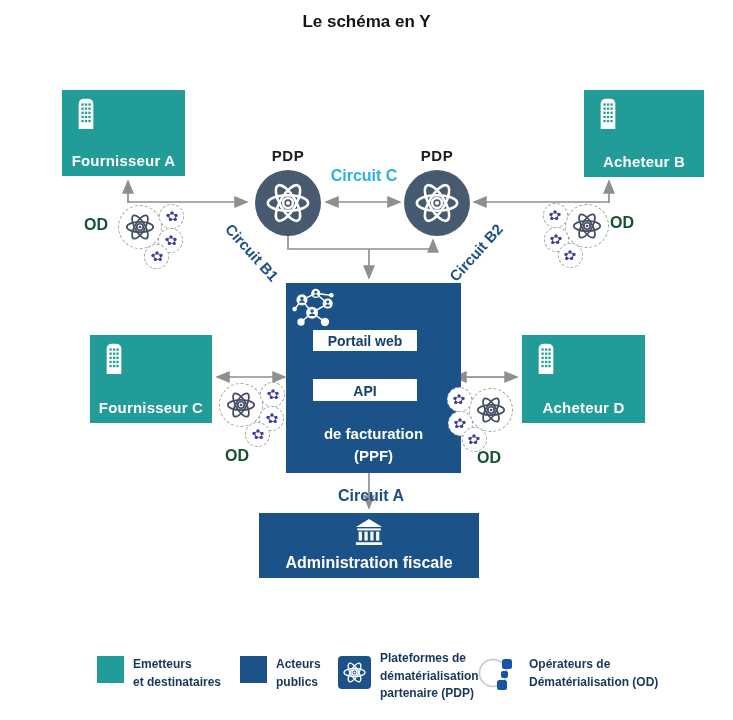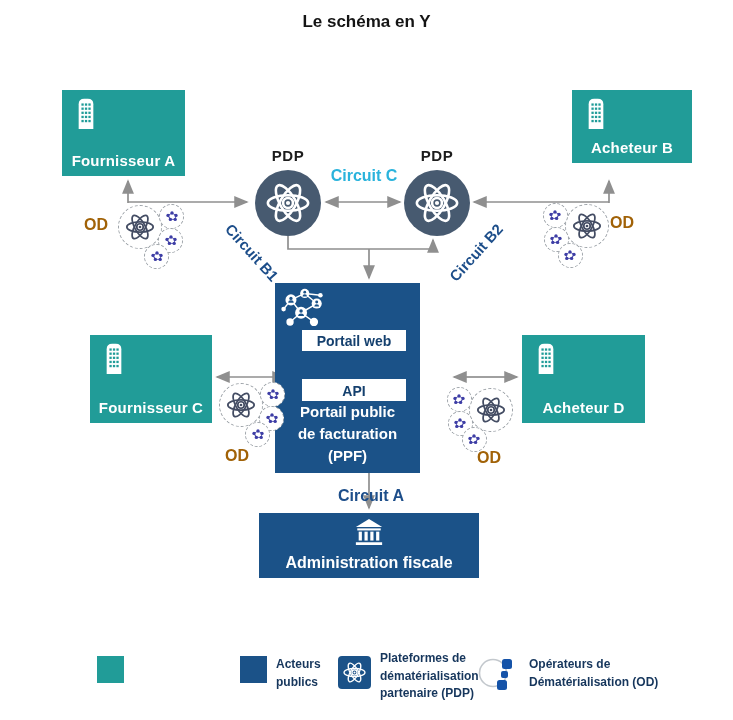--- a/index.html
+++ b/index.html
@@ -35,21 +35,21 @@
     font-size:15px;font-weight:bold;color:#1c1c1c;letter-spacing:.5px;
   }
   
   .circuit{position:absolute;z-index:3;font-weight:bold;font-size:15px;}
   .circuit-c{color:#2ab3dc;font-size:16px;}
   .circuit-navy{color:#1d4e8a;}
   .rot-b1{transform:rotate(48deg);}
   .rot-b2{transform:rotate(-48deg);}
   
   .ppf{
-    position:absolute;left:275px;top:283px;width:145px;height:190px;
+    position:absolute;left:286px;top:283px;width:175px;height:190px;
     background:#1b5288;z-index:2;
   }
   .ppf .neticon{position:absolute;left:4px;top:4px;width:46px;height:44px;color:#fff;}
   .ppf .row{
     position:absolute;left:27px;width:104px;background:#fff;color:#15406e;
     font-weight:bold;text-align:center;font-size:14px;display:flex;align-items:center;justify-content:center;
   }
   .ppf .caption{
     position:absolute;left:0;bottom:6px;width:100%;text-align:center;
     color:#fff;font-weight:bold;font-size:15px;line-height:22px;
@@ -73,21 +73,21 @@
   }
   .od .big svg{width:34px;height:34px;color:#434c63;}
   .od .sm{
     position:absolute;width:23px;height:23px;border-radius:50%;
     background:#fff;border:1.3px dashed #9aa0a6;display:flex;align-items:center;justify-content:center;
   }
   .od .sm svg{width:16px;height:16px;color:#3d3da5;}
   .od .s1{left:42px;top:2px;}
   .od .s2{left:41px;top:26px;}
   .od .s3{left:27px;top:42px;}
-  .od-label{position:absolute;z-index:3;font-weight:bold;font-size:16px;color:#a16207;}
+  .od-label{position:absolute;z-index:3;font-weight:bold;font-size:16px;color:#14532d;}
   
   .legend-item{position:absolute;z-index:3;display:flex;align-items:flex-start;}
   .legend-swatch{width:27px;height:27px;flex:0 0 27px;}
   .legend-swatch.teal{background:#219c98;}
   .legend-swatch.blue{background:#1b5288;}
   .legend-pdp{
     width:33px;height:33px;flex:0 0 33px;background:#1b5288;border-radius:4px;
     display:flex;align-items:center;justify-content:center;
   }
   .legend-pdp svg{width:27px;height:27px;color:#fff;}
@@ -208,21 +208,21 @@
   </svg>
 
   <div class="title">Le schéma en Y</div>
 
   <div class="tealbox" style="left:62px;top:90px;width:123px;height:86px;">
     <span class="bicon"><svg viewBox="0 0 24 36">
           <use href="#sym-building"></use>
         </svg></span>
     <span class="blabel">Fournisseur A</span>
   </div>
-  <div class="tealbox" style="left:572px;top:90px;width:120px;height:73px;">
+  <div class="tealbox" style="left:584px;top:90px;width:120px;height:87px;">
     <span class="bicon"><svg viewBox="0 0 24 36">
           <use href="#sym-building"></use>
         </svg></span>
     <span class="blabel">Acheteur B</span>
   </div>
   <div class="tealbox" style="left:522px;top:335px;width:123px;height:88px;">
     <span class="bicon"><svg viewBox="0 0 24 36">
           <use href="#sym-building"></use>
         </svg></span>
     <span class="blabel">Acheteur D</span>
@@ -253,21 +253,20 @@
   <div class="circuit circuit-navy" style="left:328px;top:487px;width:86px;text-align:center;font-size:16px;">Circuit A</div>
 
   <div class="ppf">
     <span class="neticon"><svg viewBox="0 0 50 46">
           <use href="#sym-network"></use>
         </svg></span>
     <div class="row" style="top:47px;height:21px;">Portail web</div>
     <div class="row" style="top:72px;height:22px;margin-top:24px;">EDI</div>
     <div class="row" style="top:98px;height:20px;">API</div>
     <div class="caption">
-      <span style="display:block">Portail public</span>
       <span style="display:block">de facturation</span>
       <span style="display:block">(PPF)</span>
     </div>
   </div>
 
   <div class="admin">
     <span class="bankicon"><svg viewBox="0 0 32 28">
           <use href="#sym-bank"></use>
         </svg></span>
     <span class="blabel">Administration fiscale</span>
@@ -362,20 +361,24 @@
       </div>
   </div>
 
   <div class="od-label" style="left:84px;top:216px;">OD</div>
   <div class="od-label" style="left:610px;top:214px;">OD</div>
   <div class="od-label" style="left:225px;top:447px;">OD</div>
   <div class="od-label" style="left:477px;top:449px;">OD</div>
 
   <div class="legend-item" style="left:97px;top:656px;">
     <div class="legend-swatch teal"></div>
+    <div class="legend-text">
+      <span>Emetteurs</span>
+      <span>et destinataires</span>
+    </div>
   </div>
   <div class="legend-item" style="left:240px;top:656px;">
     <div class="legend-swatch blue"></div>
     <div class="legend-text">
       <span>Acteurs</span>
       <span>publics</span>
     </div>
   </div>
   <div class="legend-item" style="left:338px;top:650px;">
     <div class="legend-pdp" style="margin-top:6px;">

